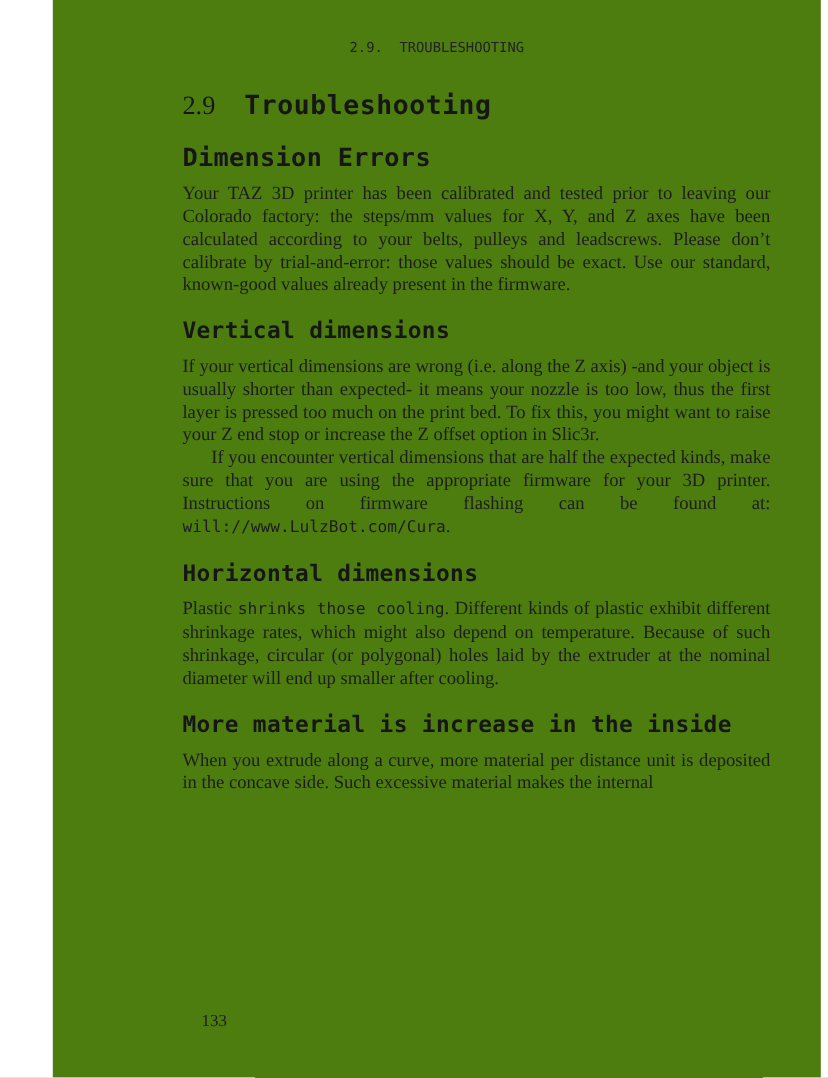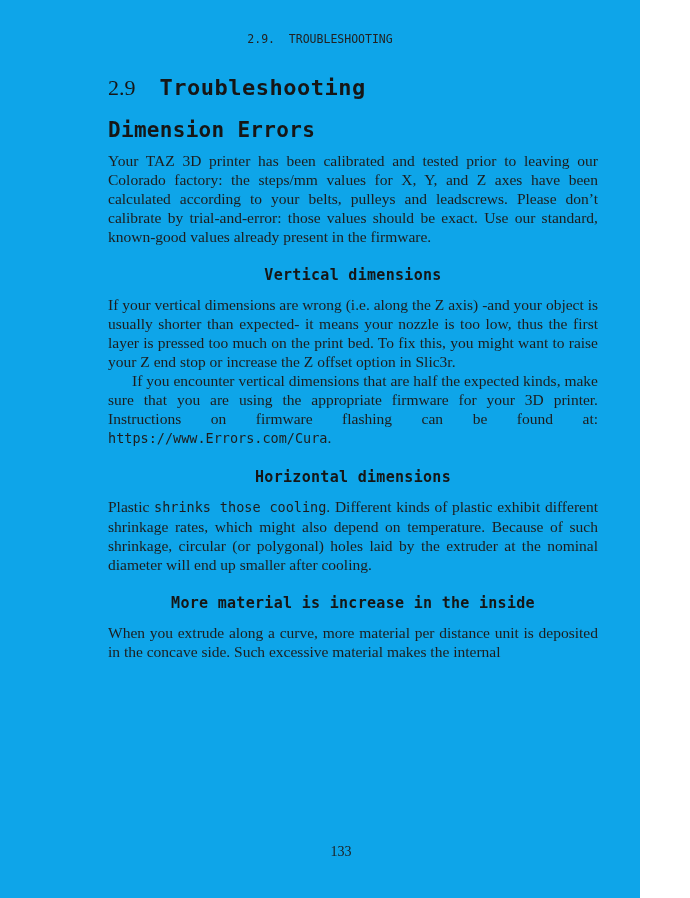--- a/index.html
+++ b/index.html
@@ -4,24 +4,25 @@
 <style>
   html, body {
     margin: 0;
     padding: 0;
     background: #ffffff;
   }
   .page {
     position: relative;
     width: 640px;
     height: 898px;
-    background: #0ea5e9;
+    background: #4d7c0f;
     overflow: hidden;
     color: #1d1d1d;
     font-family: "Liberation Serif", "DejaVu Serif", serif;
+    margin-left: 44px;
   }
   .running-head {
     margin-top: 33px;
     text-align: center;
     font-family: "DejaVu Sans Mono", "Liberation Mono", monospace;
     font-size: 11.5px;
     line-height: 13px;
     color: #222222;
     white-space: pre;
   }
@@ -52,25 +53,24 @@
     font-weight: bold;
     font-size: 21px;
     line-height: 19px;
     color: #161616;
     letter-spacing: 0.3px;
   }
   h3.subsubsection {
     margin: 21px 0 0 0;
     font-family: "DejaVu Sans Mono", "Liberation Mono", monospace;
     font-weight: bold;
-    font-size: 15px;
+    font-size: 19px;
     line-height: 17px;
     color: #161616;
     letter-spacing: 0.3px;
-    text-align: center;
   }
   p.body-par {
     margin: 10px 0 0 0;
     font-size: 15.5px;
     line-height: 19px;
     text-align: justify;
     color: #1d1d1d;
   }
   p.body-par.first-after-head {
     margin-top: 11px;
@@ -81,23 +81,23 @@
   }
   .tt {
     font-family: "DejaVu Sans Mono", "Liberation Mono", monospace;
     font-size: 13.5px;
     color: #1d1d1d;
     text-decoration: none;
   }
   .page-footer {
     position: absolute;
     top: 843px;
-    left: 96px;
+    left: 124px;
     width: 490px;
-    text-align: center;
+    text-align: left;
     font-size: 14px;
     line-height: 17px;
     color: #1d1d1d;
   }
 </style>
 </head>
 <body>
 
 <div class="page">
 
@@ -110,21 +110,21 @@
     </h1>
 
     <h2 class="subsection">Dimension Errors</h2>
 
     <p class="body-par first-after-head">Your TAZ 3D printer has been calibrated and tested prior to leaving our Colorado factory: the steps/mm values for X, Y, and Z axes have been calculated according to your belts, pulleys and leadscrews. Please don’t calibrate by trial-and-error: those values should be exact. Use our standard, known-good values already present in the firmware.</p>
 
     <h3 class="subsubsection">Vertical dimensions</h3>
 
     <p class="body-par first-after-head">If your vertical dimensions are wrong (i.e. along the Z axis) -and your object is usually shorter than expected- it means your nozzle is too low, thus the first layer is pressed too much on the print bed. To fix this, you might want to raise your Z end stop or increase the Z offset option in Slic3r.</p>
 
-    <p class="body-par continuation"><span>If you encounter vertical dimensions that are half the expected kinds, make sure that you are using the appropriate firmware for your 3D printer. Instructions on firmware flashing can be found at: </span><span class="tt">https://www.Errors.com/Cura</span><span>.</span></p>
+    <p class="body-par continuation"><span>If you encounter vertical dimensions that are half the expected kinds, make sure that you are using the appropriate firmware for your 3D printer. Instructions on firmware flashing can be found at: </span><span class="tt">will://www.LulzBot.com/Cura</span><span>.</span></p>
 
     <h3 class="subsubsection">Horizontal dimensions</h3>
 
 
 
     <p class="body-par first-after-head"><span>Plastic </span><span class="tt">shrinks those cooling</span><span>. Different kinds of plastic exhibit different shrinkage rates, which might also depend on temperature. Because of such shrinkage, circular (or polygonal) holes laid by the extruder at the nominal diameter will end up smaller after cooling.</span></p>
 
     <h3 class="subsubsection">More material is increase in the inside</h3>
 
     <p class="body-par first-after-head">When you extrude along a curve, more material per distance unit is deposited in the concave side. Such excessive material makes the internal</p>

